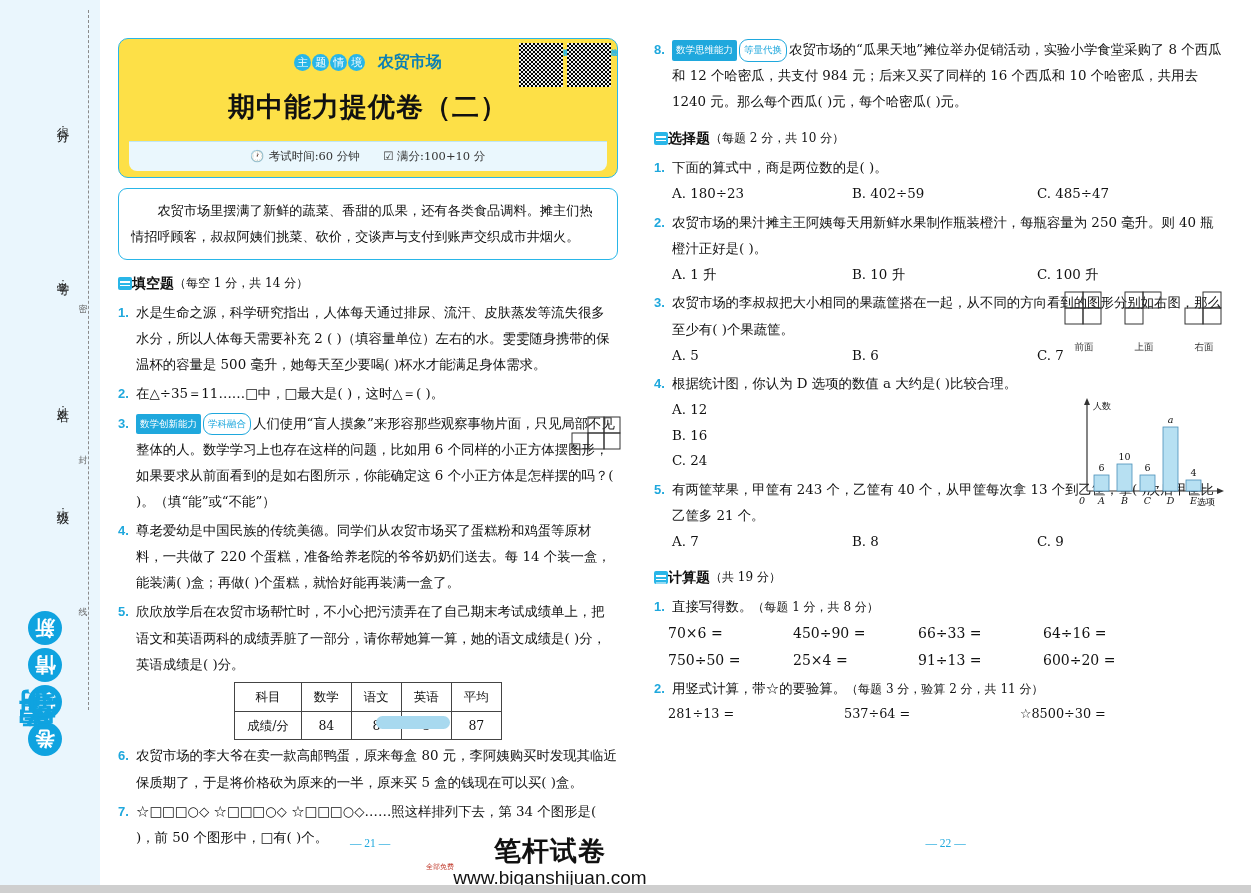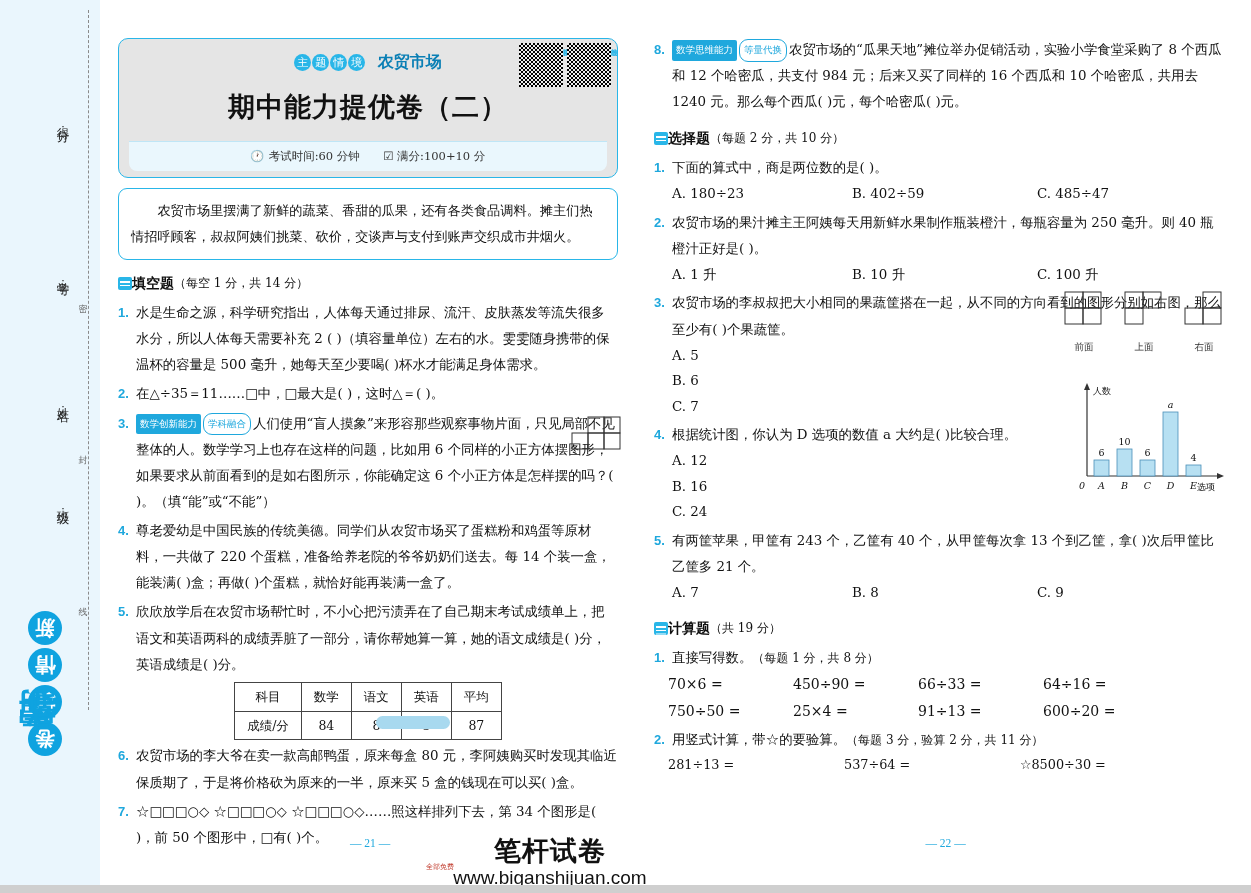--- a/index.html
+++ b/index.html
@@ -80,21 +80,21 @@
 
   
   .hdr-meta {
     position:absolute; right:26px; top:38px;
     font-size:10.5px; color:#555;
     font-family:"Liberation Serif", serif;
   }
   .title-card {
     margin-top:24px;
     border:1.6px solid #29b6e8; border-radius:10px;
-    background:#e5e5e5; position:relative;
+    background:#fde047; position:relative;
     padding:8px 10px 6px 10px;
   }
   .topic-row { text-align:center; }
   .topic-badge {
     display:inline-block; vertical-align:middle;
   }
   .tb-c {
     display:inline-block; width:17px; height:17px; border-radius:50%;
     background:#29b6e8; color:#fff; font-size:11px; line-height:17px;
     text-align:center; font-family:"Liberation Sans", sans-serif;
@@ -202,21 +202,21 @@
   .score-table td {
     border:1px solid #444; padding:2px 12px; text-align:center;
     font-family:"DejaVu Serif", serif;
   }
   .blot {
     display:inline-block; width:52px; height:13px;
     background:#a8d9ef; border-radius:7px; vertical-align:-2px;
   }
 
   
-  .chartbox { position:absolute; right:12px; top:378px; width:170px; height:122px; }
+  .chartbox { position:absolute; right:12px; top:393px; width:170px; height:122px; }
 
   
   .calcrow { display:flex; margin-left:14px; font-size:14px; }
   .calcrow span { display:inline-block; }
   .c4 { width:125px; }
   .vrow { display:flex; margin-left:14px; font-size:12.8px; }
   .v3 { width:176px; }
 
   
   .pgnum {
@@ -455,21 +455,21 @@
         <div>
           <svg width="46" height="38" viewBox="0 0 46 38">
             <rect x="22" y="2" width="18" height="16" fill="none" stroke="#333" stroke-width="1"></rect>
             <rect x="4" y="18" width="18" height="16" fill="none" stroke="#333" stroke-width="1"></rect>
             <rect x="22" y="18" width="18" height="16" fill="none" stroke="#333" stroke-width="1"></rect>
           </svg>
           <div class="cube-cap">右面</div>
         </div>
       </div>
     </div>
-    <div class="opts" style="margin-left:18px;flex-direction:column;">
+    <div class="opts" style="margin-left:18px;">
       <span class="op1">A. 5</span>
       <span class="op2">B. 6</span>
       <span>C. 7</span>
     </div>
 
     <div class="q">
       <div class="qnum">4.</div>
       <div class="qbody" style="width:330px;">根据统计图，你认为 D 选项的数值 a 大约是(      )比较合理。</div>
     </div>
     <div style="margin-left:18px;">

